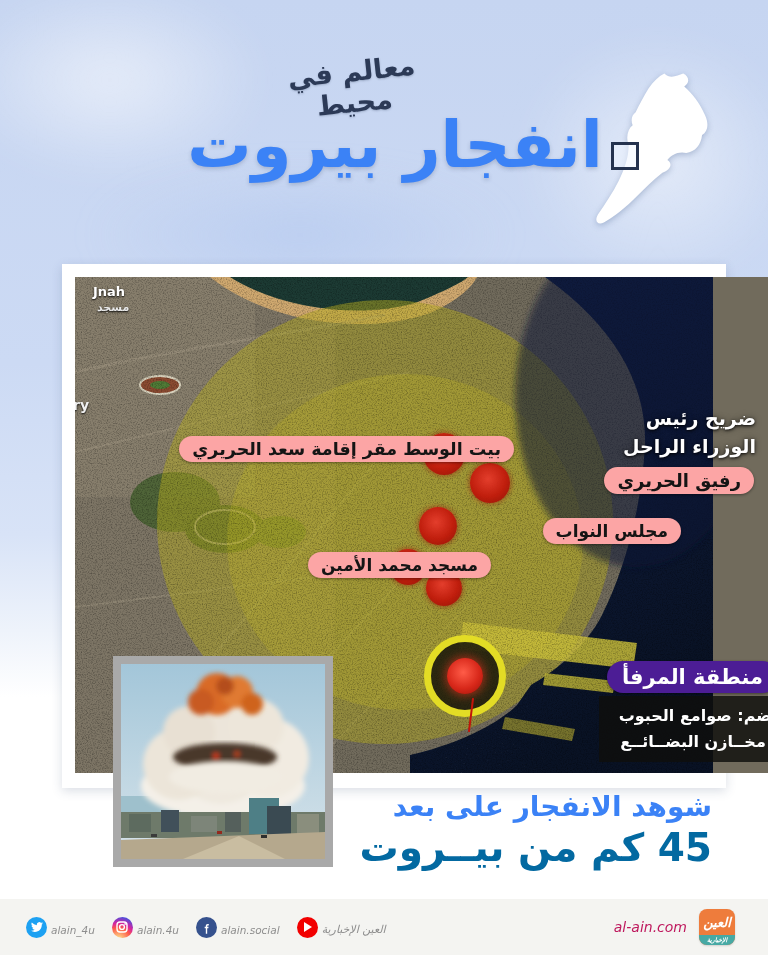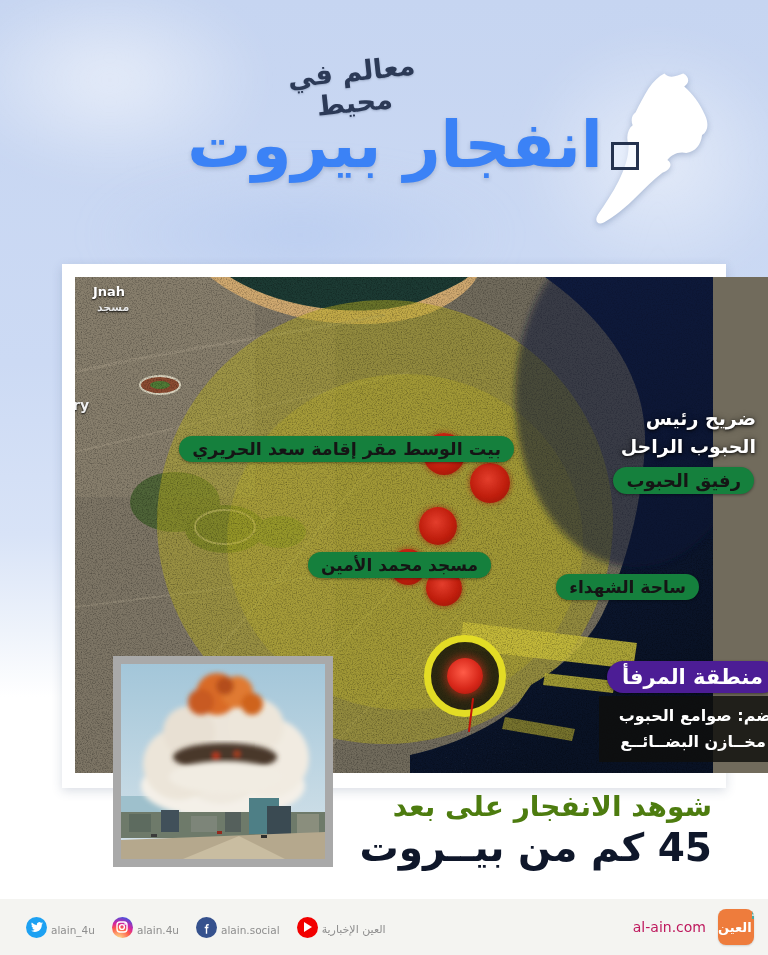--- a/index.html
+++ b/index.html
@@ -43,21 +43,21 @@
   .place-en{position:absolute;left:18px;top:7px;color:#fff;font-size:13px;font-weight:bold;text-shadow:0 1px 2px #000;}
   .place-ar{position:absolute;left:22px;top:24px;color:#e9e9e9;font-size:11px;font-weight:bold;text-shadow:0 1px 2px #000;direction:rtl;}
   .place-edge{position:absolute;left:-2px;top:120px;color:#f0f0f0;font-size:14px;font-weight:bold;text-shadow:0 1px 2px #000;}
 
   .marker{
     position:absolute;border-radius:50%;
     background:radial-gradient(circle at 45% 40%,#e83a2c 0%,#c2180b 55%,#8f0f04 100%);
     box-shadow:0 0 5px 1px rgba(150,20,8,.55);opacity:.95;filter:blur(.4px);
   }
   .pill{
-    position:absolute;background:#15803d;color:#151515;font-weight:bold;font-size:17px;
+    position:absolute;background:#fca5a5;color:#151515;font-weight:bold;font-size:17px;
     padding:3px 13px;border-radius:17px;white-space:nowrap;direction:rtl;
     box-shadow:0 1px 3px rgba(0,0,0,.4);
   }
   .white-caption{
     position:absolute;color:#ffffff;font-weight:bold;font-size:19px;line-height:28px;
     text-align:right;direction:rtl;white-space:nowrap;
     text-shadow:0 1px 3px rgba(0,0,0,.85),0 0 6px rgba(0,0,0,.5);
   }
   .port-ring{
     position:absolute;left:349px;top:358px;width:82px;height:82px;border-radius:50%;
@@ -81,44 +81,44 @@
   }
 
   
   .photo{
     position:absolute;left:113px;top:656px;width:204px;height:195px;
     border:8px solid #a9a9a9;background:#bcd3de;
   }
 
   
   .seen{position:absolute;right:56px;top:790px;width:310px;text-align:center;direction:rtl;}
-  .seen .l1{font-size:28px;font-weight:bold;color:#4d7c0f;white-space:nowrap;}
-  .seen .l2{font-size:39px;font-weight:bold;color:#0f172a;white-space:nowrap;margin-top:2px;}
+  .seen .l1{font-size:28px;font-weight:bold;color:#3b82f6;white-space:nowrap;}
+  .seen .l2{font-size:39px;font-weight:bold;color:#0369a1;white-space:nowrap;margin-top:2px;}
 
   
   .footer{
     position:absolute;left:0;top:899px;width:768px;height:56px;background:#f4f4f1;
     display:flex;align-items:center;justify-content:space-between;
-    padding:0 14px 0 26px;box-sizing:border-box;
+    padding:0 33px 0 26px;box-sizing:border-box;font-style:italic;
   }
   .social{display:flex;align-items:flex-end;gap:17px;}
   .social-item{display:flex;align-items:flex-end;gap:4px;}
   .sicon{width:21px;height:21px;border-radius:50%;display:flex;align-items:center;justify-content:center;flex:0 0 auto;}
   .sicon.tw{background:#1da1f2;}
   .sicon.ig{background:radial-gradient(circle at 30% 110%,#fdf497 0%,#fd5949 45%,#d6249f 62%,#285aeb 92%);}
   .sicon.fb{background:#35518d;}
   .sicon.yt{background:#f20000;}
   .yt-play{width:0;height:0;border-left:8px solid #fff;border-top:5px solid transparent;border-bottom:5px solid transparent;margin-left:2px;}
   .handle{font-size:10.5px;color:#8e8e8e;padding-bottom:2px;white-space:nowrap;}
   .handle.ar{direction:rtl;font-size:11px;}
   .footer-right{display:flex;align-items:center;gap:12px;}
   .site{font-size:14px;color:#be185d;}
   .alain-logo{
     width:36px;height:36px;border-radius:8px;background:#ee7c3c;overflow:hidden;
-    display:flex;flex-direction:row;box-shadow:0 1px 2px rgba(0,0,0,.15);
+    display:flex;flex-direction:column;box-shadow:0 1px 2px rgba(0,0,0,.15);
   }
   .alain-name{flex:1;display:flex;align-items:center;justify-content:center;color:#fff;font-weight:bold;font-size:13px;direction:rtl;line-height:1;}
   .alain-tag{height:10px;background:#47a9a4;color:#fff;font-size:6px;font-weight:bold;text-align:center;line-height:10px;direction:rtl;}
 </style>
 </head>
 <body>
 
 <div class="blob b1"></div>
 <div class="blob b2"></div>
 <div class="blob b3"></div>
@@ -207,26 +207,26 @@
     <div class="marker" style="left:348px;top:156px;width:42px;height:42px;"></div>
     <div class="marker" style="left:395px;top:186px;width:40px;height:40px;"></div>
     <div class="marker" style="left:344px;top:230px;width:38px;height:38px;"></div>
     <div class="marker" style="left:315px;top:272px;width:36px;height:36px;"></div>
     <div class="marker" style="left:351px;top:293px;width:36px;height:36px;"></div>
 
     <div class="pill" style="right:300px;top:159px;font-size:17.5px;">بيت الوسط مقر إقامة سعد الحريري</div>
 
     <div class="white-caption" style="right:58px;top:127px;">
       <div>ضريح رئيس</div>
-      <div>الحبوب الراحل</div>
-    </div>
-    <div class="pill" style="right:60px;top:190px;font-size:18px;">رفيق الحبوب</div>
-
+      <div>الوزراء الراحل</div>
+    </div>
+    <div class="pill" style="right:60px;top:190px;font-size:18px;">رفيق الحريري</div>
+
+    <div class="pill" style="right:133px;top:241px;">مجلس النواب</div>
     <div class="pill" style="right:323px;top:275px;">مسجد محمد الأمين</div>
-    <div class="pill" style="right:115px;top:297px;">ساحة الشهداء</div>
 
     <div class="port-ring">
       <div class="port-core"></div>
       <div class="port-tick"></div>
     </div>
     <div class="port-pill" style="right:36px;top:384px;">منطقة المرفأ</div>
     <div class="port-box" style="right:25px;top:419px;width:168px;">
       <div>تضم: صوامع الحبوب</div>
       <div>- مخــازن البضــائــع</div>
     </div>

